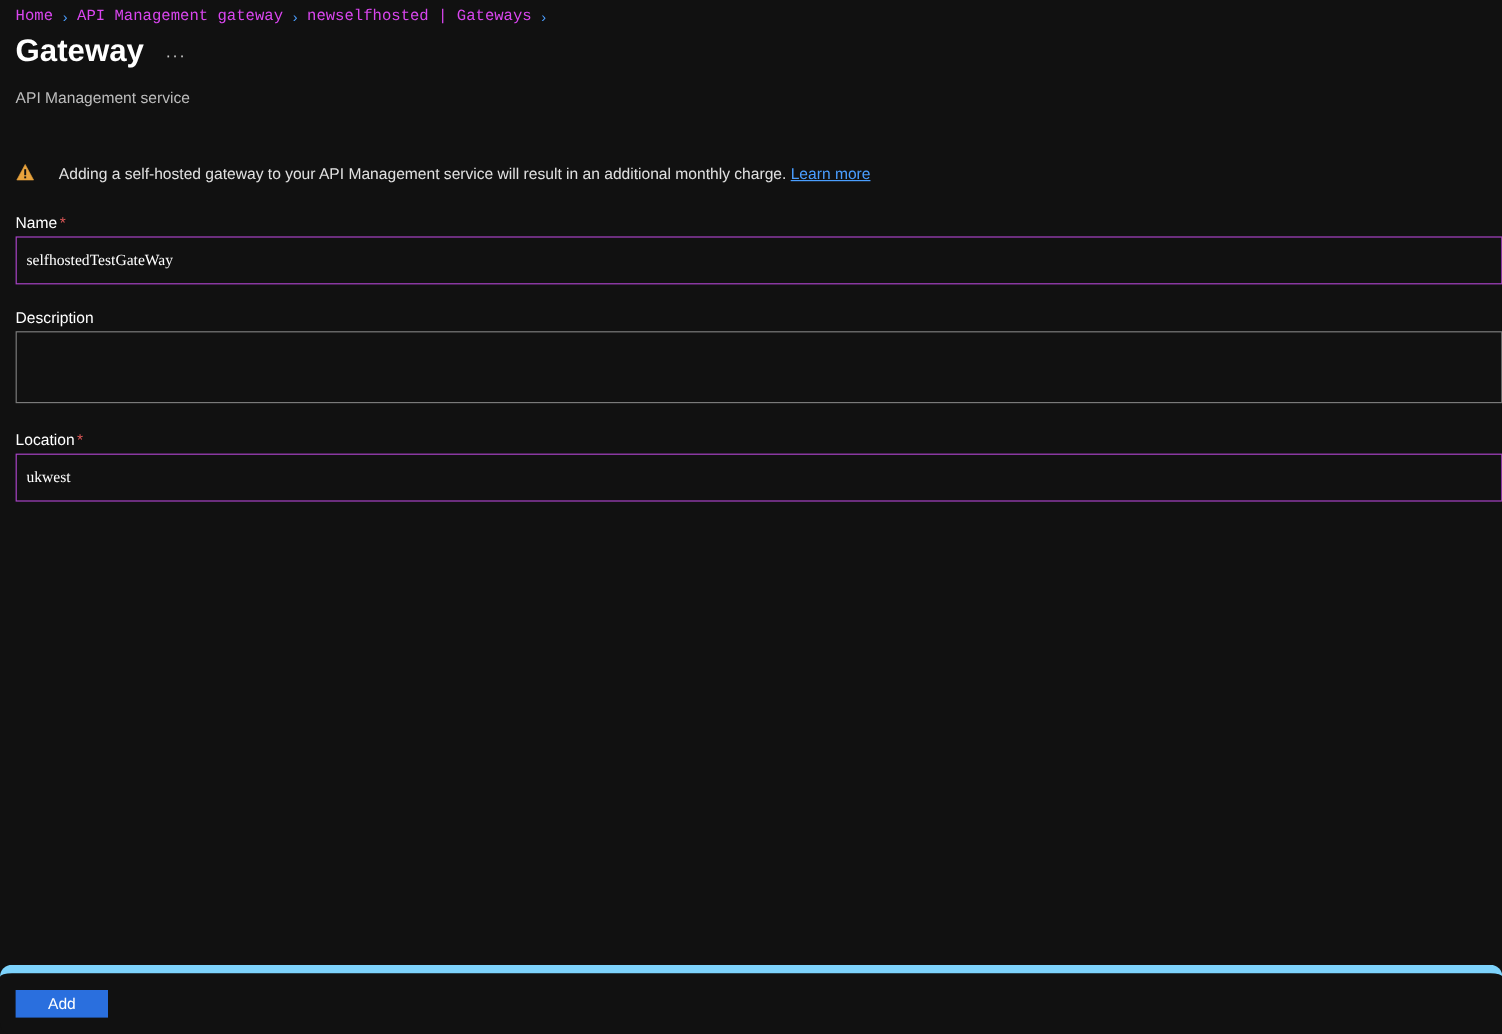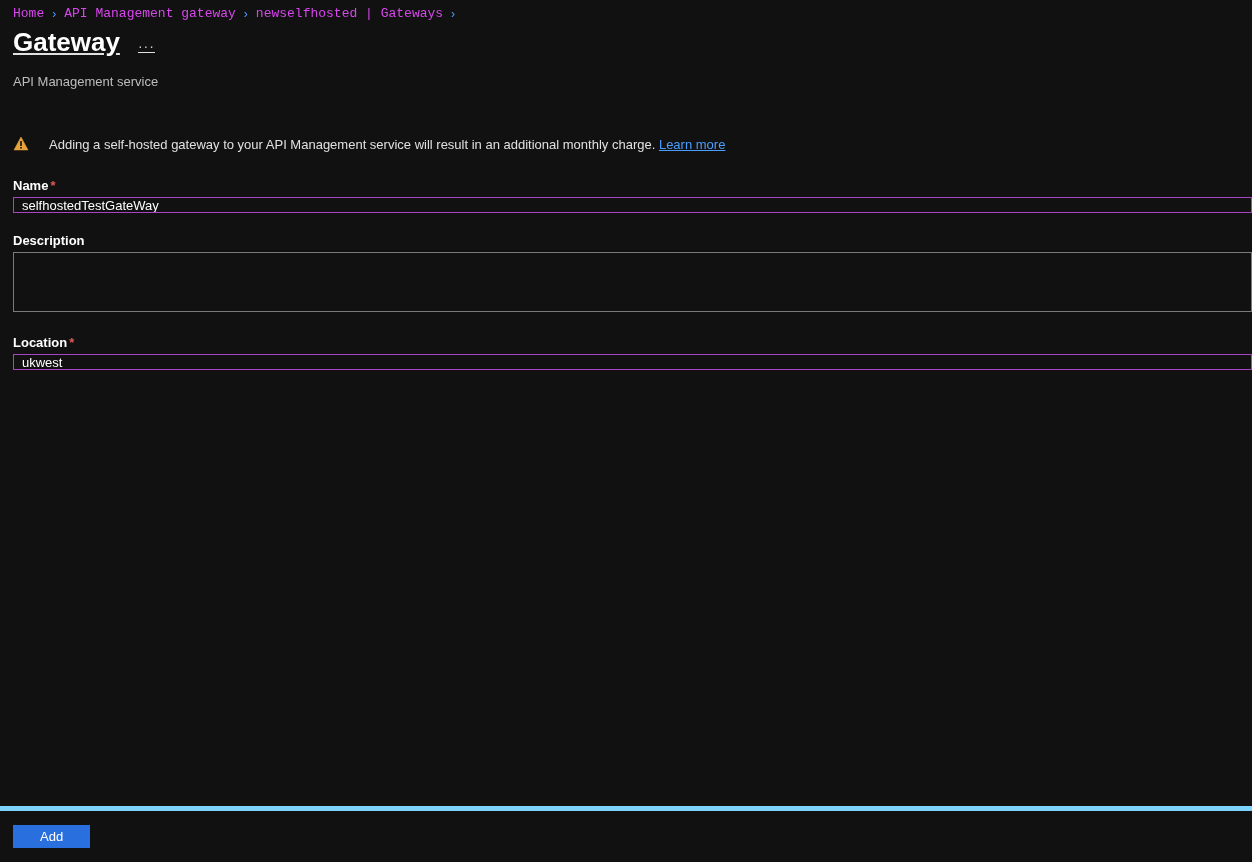--- a/index.html
+++ b/index.html
@@ -34,21 +34,20 @@
       color: #4a9eff;
       font-size: 12px;
     }
     .header {
       padding: 2px 13px 8px 13px;
     }
     .title-row {
       display: flex;
       align-items: center;
       gap: 18px;
-      text-decoration: underline;
     }
     .title {
       font-size: 26px;
       font-weight: 600;
       color: #ffffff;
     }
     .more-icon {
       color: #cccccc;
       font-size: 14px;
       letter-spacing: 1px;
@@ -82,36 +81,35 @@
       cursor: pointer;
     }
     .field {
       margin-bottom: 20px;
     }
     .field-label {
       display: block;
       font-size: 13px;
       color: #ffffff;
       margin-bottom: 4px;
-      font-weight: bold;
     }
     .req {
       color: #e05858;
       margin-left: 2px;
     }
     .text-input {
       width: 100%;
       background: #111111;
       border: 1px solid #a843c6;
       color: #ffffff;
       padding: 4px 8px;
       font-size: 13px;
-      font-family: Liberation Sans, sans-serif;
+      font-family: Liberation Serif, serif;
       outline: none;
-      height: 16px;
+      height: 40px;
     }
     .textarea {
       width: 100%;
       background: #111111;
       border: 1px solid #7a7a7a;
       color: #ffffff;
       padding: 6px 8px;
       font-size: 13px;
       font-family: inherit;
       outline: none;
@@ -133,23 +131,24 @@
       font-size: 16px;
       cursor: pointer;
       margin-top: 6px;
       background: transparent;
     }
     .footer {
       position: absolute;
       bottom: 0;
       left: 0;
       right: 0;
-      border-top: 5px solid #7dd3fc;
+      border-top: 7px solid #7dd3fc;
       padding: 14px 13px;
       background: #111111;
+      border-radius: 10px;
     }
     .add-button {
       background: #2a6fde;
       color: #ffffff;
       border: none;
       padding: 4px 27px;
       font-size: 13px;
       font-family: inherit;
       cursor: pointer;
     }

